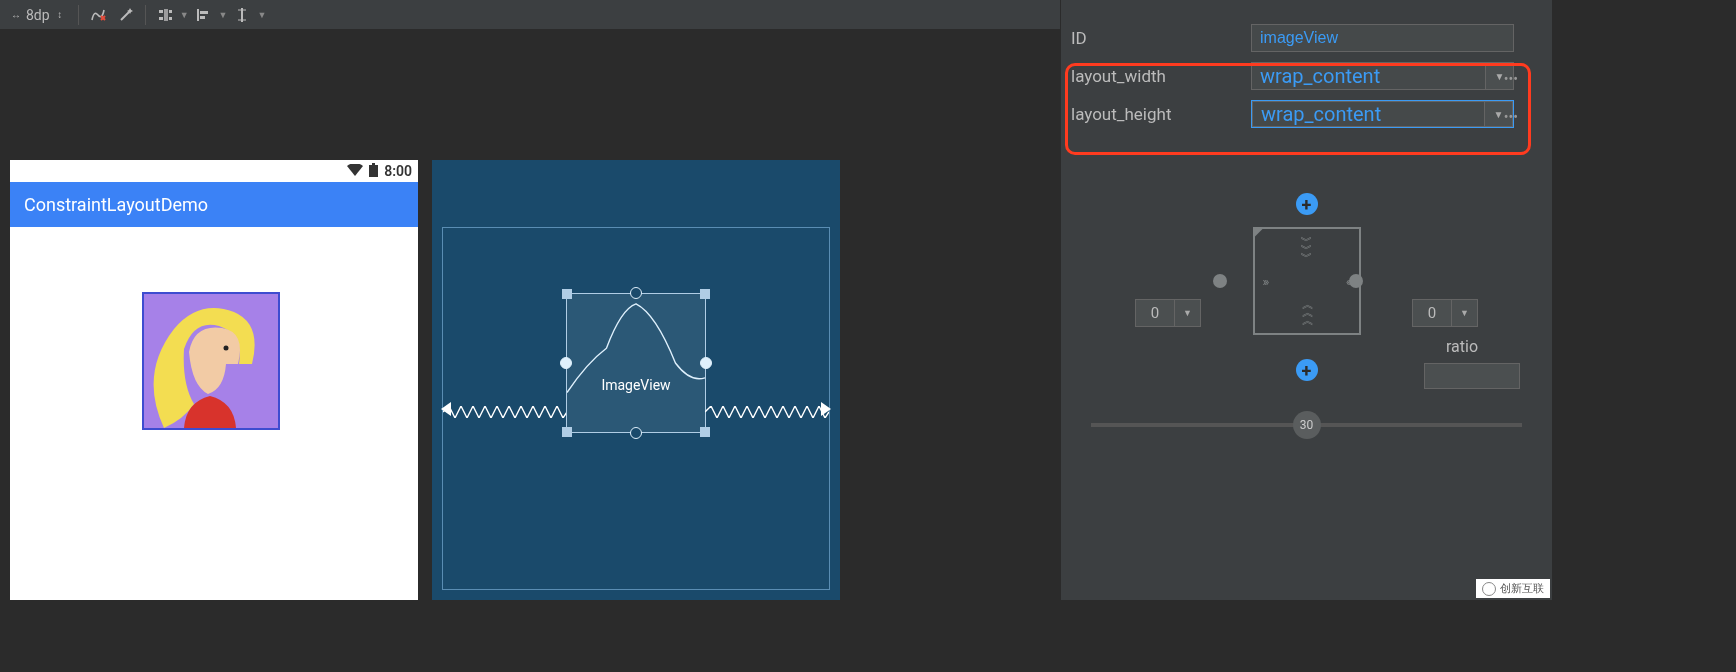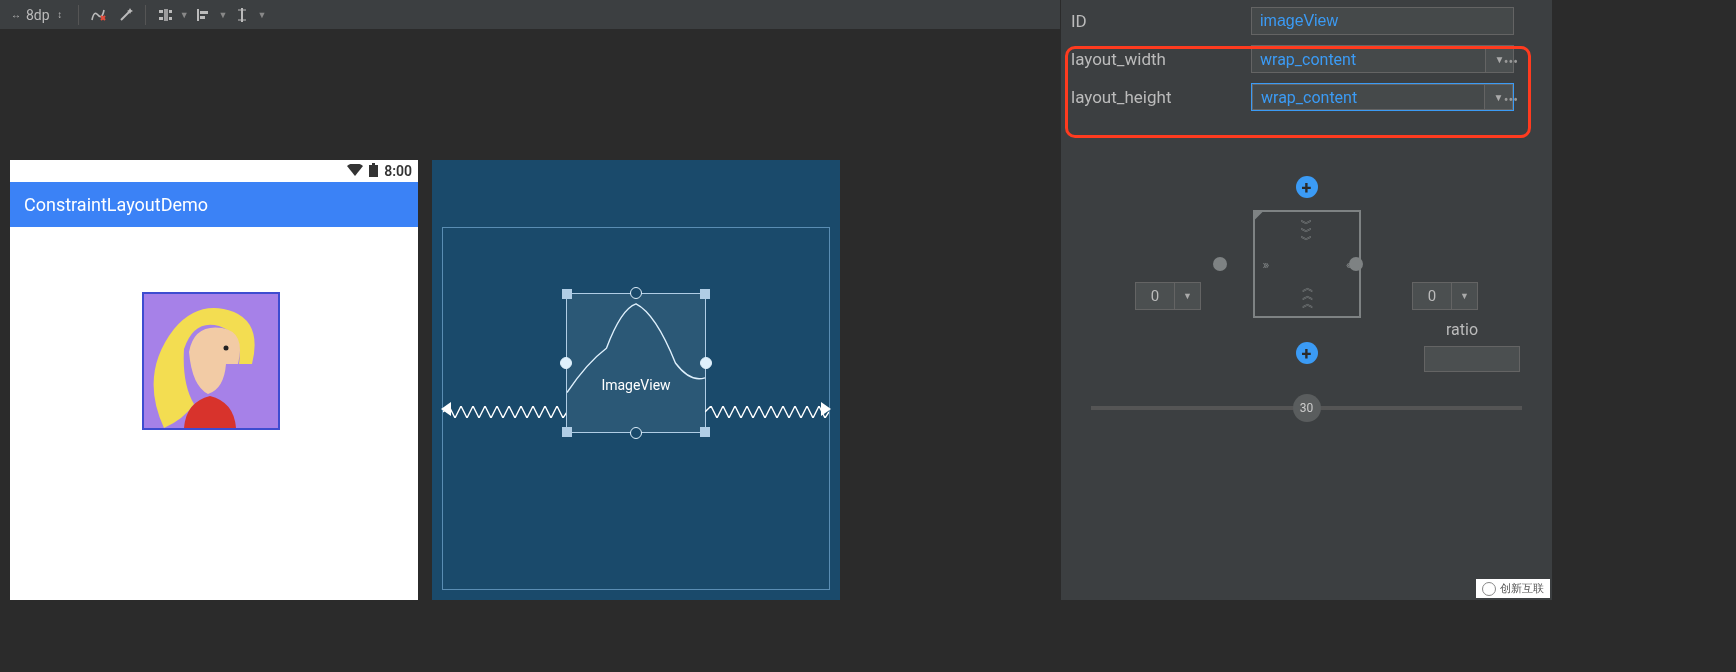--- a/index.html
+++ b/index.html
@@ -200,21 +200,21 @@
 
 
 .props {
   position: absolute;
   right: 0;
   top: 0;
   width: 492px;
   height: 600px;
   background: #3c3f41;
   border-left: 1px solid #2b2b2b;
-  padding-top: 2px;
+  padding-top: 19px;
 }
 .prop-row {
   display: flex;
   align-items: center;
   height: 38px;
   padding: 0 10px;
   gap: 10px;
   position: relative;
 }
 .prop-label {
@@ -235,21 +235,21 @@
 .prop-combo {
   flex: 1;
   display: flex;
   height: 28px;
 }
 .prop-combo-val {
   flex: 1;
   background: #45494a;
   border: 1px solid #646464;
   color: #3b9bf5;
-  font-size: 16px;
+  font-size: 20px;
   padding: 0 8px;
   display: flex;
   align-items: center;
 }
 .prop-combo-btn {
   width: 28px;
   background: #4b4f50;
   border: 1px solid #646464;
   border-left: none;
   display: flex;

